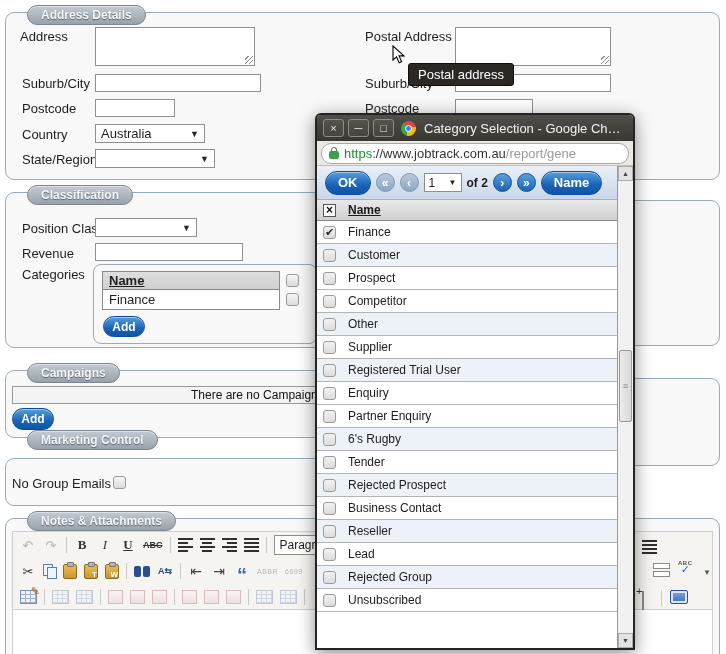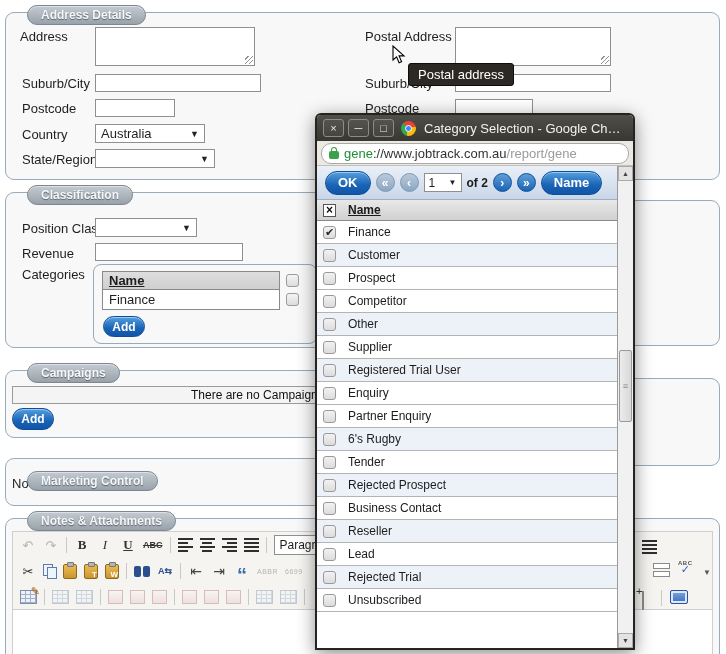--- a/index.html
+++ b/index.html
@@ -204,21 +204,21 @@
   <div class="btn-blue" style="left:103px;top:316px;width:42px;height:21px">Add</div>
 
   
   <div class="fs" style="left:5px;top:370px;width:430px;height:68px"></div>
   <div class="leg" style="left:27px;top:363px">Campaigns</div>
   <div class="empty-bar" style="left:12px;top:386px;width:616px;height:18px">There are no Campaigns</div>
   <div class="btn-blue" style="left:12px;top:408px;width:42px;height:22px">Add</div>
 
   
   <div class="fs" style="left:5px;top:458px;width:430px;height:48px"></div>
-  <div class="leg" style="left:27px;top:471px">Marketing Control</div>
+  <div class="leg" style="left:27px;top:430px">Marketing Control</div>
   <div class="lbl" style="left:12px;top:476px">No Group Emails</div>
   <div class="cbx" style="left:113px;top:476px"></div>
 
   
   <div class="fs" style="left:5px;top:518px;width:715px;height:200px"></div>
   <div class="leg" style="left:27px;top:511px">Notes &amp; Attachments</div>
 
   <div class="etb" style="left:12px;top:531px;width:701px;height:79px">
     <div class="erow">
       <span class="eic gray">↶</span>
@@ -340,21 +340,21 @@
     <div class="tbar">
       <span class="wbtn">×</span>
       <span class="wbtn">─</span>
       <span class="wbtn">□</span>
       <span class="chrome"></span>
       <span class="wtitle">Category Selection - Google Ch…</span>
     </div>
     <div class="ubar">
       <div class="ufield">
         <span class="lock"></span>
-        <span style="white-space:nowrap"><span class="u1">gene</span><span class="u2">://www.jobtrack.com.au</span><span class="u3">/report/gene</span></span>
+        <span style="white-space:nowrap"><span class="u1">https</span><span class="u2">://www.jobtrack.com.au</span><span class="u3">/report/gene</span></span>
       </div>
     </div>
     <div class="pbody">
       <div class="pmain">
         <div class="ptb">
           <span class="pbtn">OK</span>
           <span class="nav dis">«</span>
           <span class="nav dis">‹</span>
           <span class="psel">
             <span>1</span>
@@ -425,21 +425,21 @@
             <div class="prow alt">
     <span class="cb"></span>
     <span class="row-label">Reseller</span>
   </div>
             <div class="prow">
     <span class="cb"></span>
     <span class="row-label">Lead</span>
   </div>
             <div class="prow alt">
     <span class="cb"></span>
-    <span class="row-label">Rejected Trial</span>
+    <span class="row-label">Rejected Group</span>
   </div>
             <div class="prow">
     <span class="cb"></span>
     <span class="row-label">Unsubscribed</span>
   </div>
           </div>
       </div>
       <div class="pscroll">
         <div class="sarr" style="top:0">▲</div>
         <div class="sthumb">≡</div>

